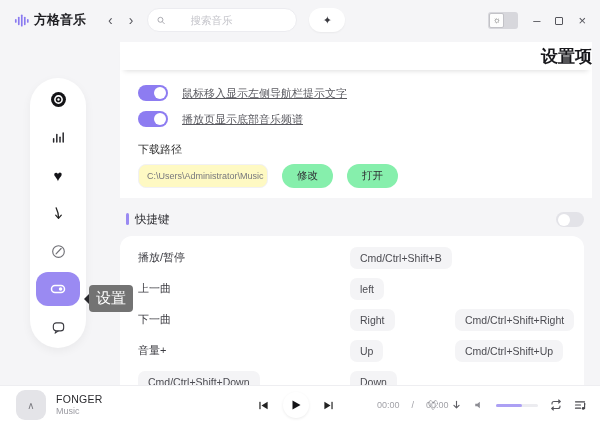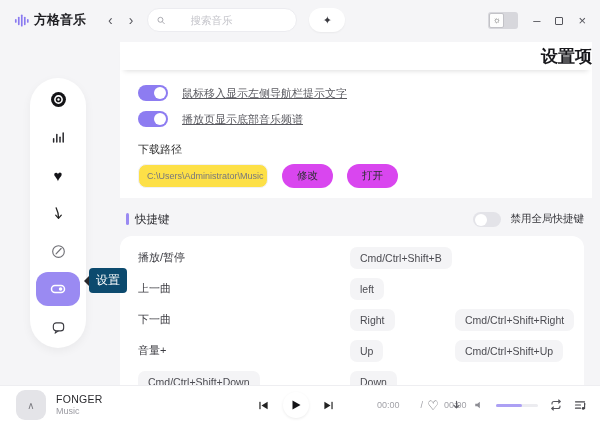--- a/index.html
+++ b/index.html
@@ -20,39 +20,39 @@
   .theme-knob{width:15px;height:15px;background:#fdfdfd;border:1px solid #c2c2c7;border-radius:2px;font-size:9px;color:#555;display:flex;align-items:center;justify-content:center;line-height:1;}
   .win-min{font-size:13px;}
   .win-max i{display:inline-block;width:8px;height:8px;border:1.2px solid #55555c;border-radius:1px;}
   .win-close{font-size:13px;}
 
   
   .sidebar{position:absolute;left:30px;top:78px;width:56px;height:270px;background:#fff;border-radius:28px;box-shadow:0 3px 10px rgba(0,0,0,.05);display:flex;flex-direction:column;justify-content:space-evenly;align-items:center;z-index:4;}
   .side-item{width:44px;height:34px;display:flex;align-items:center;justify-content:center;cursor:pointer;}
   .side-item.active{background:#9a8af2;border-radius:12px;}
   .glyph-heart{font-size:15px;color:#141418;line-height:1;}
-  .tooltip{position:absolute;left:89px;top:268px;background:#0c4a6e;color:#fff;font-size:12px;padding:4px 7px;border-radius:4px;z-index:6;white-space:nowrap;}
+  .tooltip{position:absolute;left:89px;top:285px;background:#737373;color:#fff;font-size:15px;padding:4px 7px;border-radius:4px;z-index:6;white-space:nowrap;}
   .tooltip::before{content:"";position:absolute;left:-5px;top:50%;transform:translateY(-50%);border:5px solid transparent;border-right-color:#28282c;border-left:none;}
 
   
   .main{position:absolute;left:112px;top:42px;right:0;bottom:39px;}
   .heading-strip{margin:0 8px;background:#fff;height:28px;display:flex;align-items:center;padding-left:10px;position:relative;z-index:2;box-shadow:0 5px 5px -4px rgba(0,0,0,.13);justify-content:flex-end;}
   .heading-strip h1{margin:0;font-size:17px;color:#18181c;}
   .panel1{margin:0 8px;background:#fff;padding:10px 0 10px 18px;position:relative;z-index:1;}
   .toggle-row{height:26px;display:flex;align-items:center;gap:14px;}
   .toggle{width:30px;height:16px;border-radius:9px;position:relative;flex:0 0 auto;cursor:pointer;}
   .toggle.on{background:#8d7cf1;}
   .toggle.on::after{content:"";position:absolute;right:2px;top:2px;width:12px;height:12px;border-radius:50%;background:#fff;}
   .toggle.off{background:#e3e3e8;}
   .toggle.off::after{content:"";position:absolute;left:2px;top:2px;width:12px;height:12px;border-radius:50%;background:#fff;}
   .toggle-label{font-size:11px;color:#5a5a60;text-decoration:underline;}
   .dl-label{font-size:11px;color:#333;margin:10px 0 7px;}
   .dl-row{display:flex;align-items:center;gap:14px;}
-  .path-box{width:130px;height:24px;background:#fde047;border:1px solid #f1f1f4;border-radius:8px;font-size:9px;color:#77777d;display:flex;align-items:center;padding:0 8px;white-space:nowrap;overflow:hidden;}
-  .pill-btn{height:24px;padding:1px 15px;background:#d946ef;border:none;border-radius:12px;font-size:10.5px;color:#2e2e33;cursor:pointer;}
+  .path-box{width:130px;height:24px;background:#fef9c3;border:1px solid #f1f1f4;border-radius:8px;font-size:9px;color:#77777d;display:flex;align-items:center;padding:0 8px;white-space:nowrap;overflow:hidden;}
+  .pill-btn{height:24px;padding:1px 15px;background:#86efac;border:none;border-radius:12px;font-size:10.5px;color:#2e2e33;cursor:pointer;}
 
   .sc-header{margin:12px 16px 0 14px;height:18px;display:flex;align-items:center;}
   .sc-bar{width:3px;height:12px;background:#9a8af2;border-radius:2px;margin-right:6px;}
   .sc-title{font-size:11.5px;color:#2c2c31;}
   .sc-header .spacer{flex:1;}
   .sc-toggle{width:28px;height:15px;}
   .sc-disable-label{font-size:10.5px;color:#35353a;margin-left:10px;}
 
   .panel2{margin:8px 16px 0 8px;background:#fff;border-radius:12px 12px 0 0;padding:6px 0 0;height:200px;}
   .sc-row{display:grid;grid-template-columns:212px 105px 1fr;align-items:center;height:31px;padding:0 14px 0 18px;}
@@ -62,21 +62,21 @@
   .key-pill.global:empty{min-width:100px;}
 
   
   .player{position:absolute;left:0;right:0;bottom:0;height:39px;background:#fff;border-top:1px solid #eeeef1;z-index:7;display:flex;align-items:center;padding:0 16px;}
   .thumb{width:30px;height:30px;background:#e4e4e8;border-radius:9px;display:flex;align-items:center;justify-content:center;color:#7c7c82;font-size:10px;cursor:pointer;}
   .track-meta{margin-left:10px;line-height:1.25;}
   .track-title{font-size:10.5px;color:#2a2a2e;letter-spacing:.3px;}
   .track-sub{font-size:9px;color:#9a9aa1;}
   .transport{position:absolute;left:258px;display:flex;align-items:center;gap:14px;}
   .play-btn{width:26px;height:26px;border-radius:50%;background:#f4f4f6;box-shadow:0 1px 3px rgba(0,0,0,.08);display:flex;align-items:center;justify-content:center;cursor:pointer;}
-  .time{position:absolute;left:377px;font-size:9px;color:#a2a2a8;display:flex;gap:21px;}
+  .time{position:absolute;left:377px;font-size:9px;color:#a2a2a8;display:flex;gap:12px;}
   .right-ctrls{position:absolute;right:14px;display:flex;align-items:center;gap:12px;}
   .glyph-heart-o{font-size:13px;color:#66666c;line-height:1;}
   .vol-slider{width:42px;height:3px;background:#ececf0;border-radius:2px;position:relative;cursor:pointer;}
   .vol-fill{position:absolute;left:0;top:0;height:3px;width:26px;background:#aca0f4;border-radius:2px;}
   .icon-btn{display:flex;align-items:center;justify-content:center;cursor:pointer;background:none;border:none;padding:0;}
 </style>
 </head>
 <body>
 
 <div class="app">
@@ -188,21 +188,20 @@
         <button class="pill-btn">修改</button>
         <button class="pill-btn">打开</button>
       </div>
     </section>
 
     <div class="sc-header">
       <span class="sc-bar"></span>
       <span class="sc-title">快捷键</span>
       <span class="spacer"></span>
       <div class="toggle off sc-toggle"></div>
-      <span class="sc-disable-label">禁用全局快捷键</span>
     </div>
 
     <section class="panel2">
       <div class="sc-row">
         <span class="sc-label">播放/暂停</span>
         <span class="key-pill global">Cmd/Ctrl+Shift+B</span>
       </div>
 
       <div class="sc-row">
         <span class="sc-label">上一曲</span>

